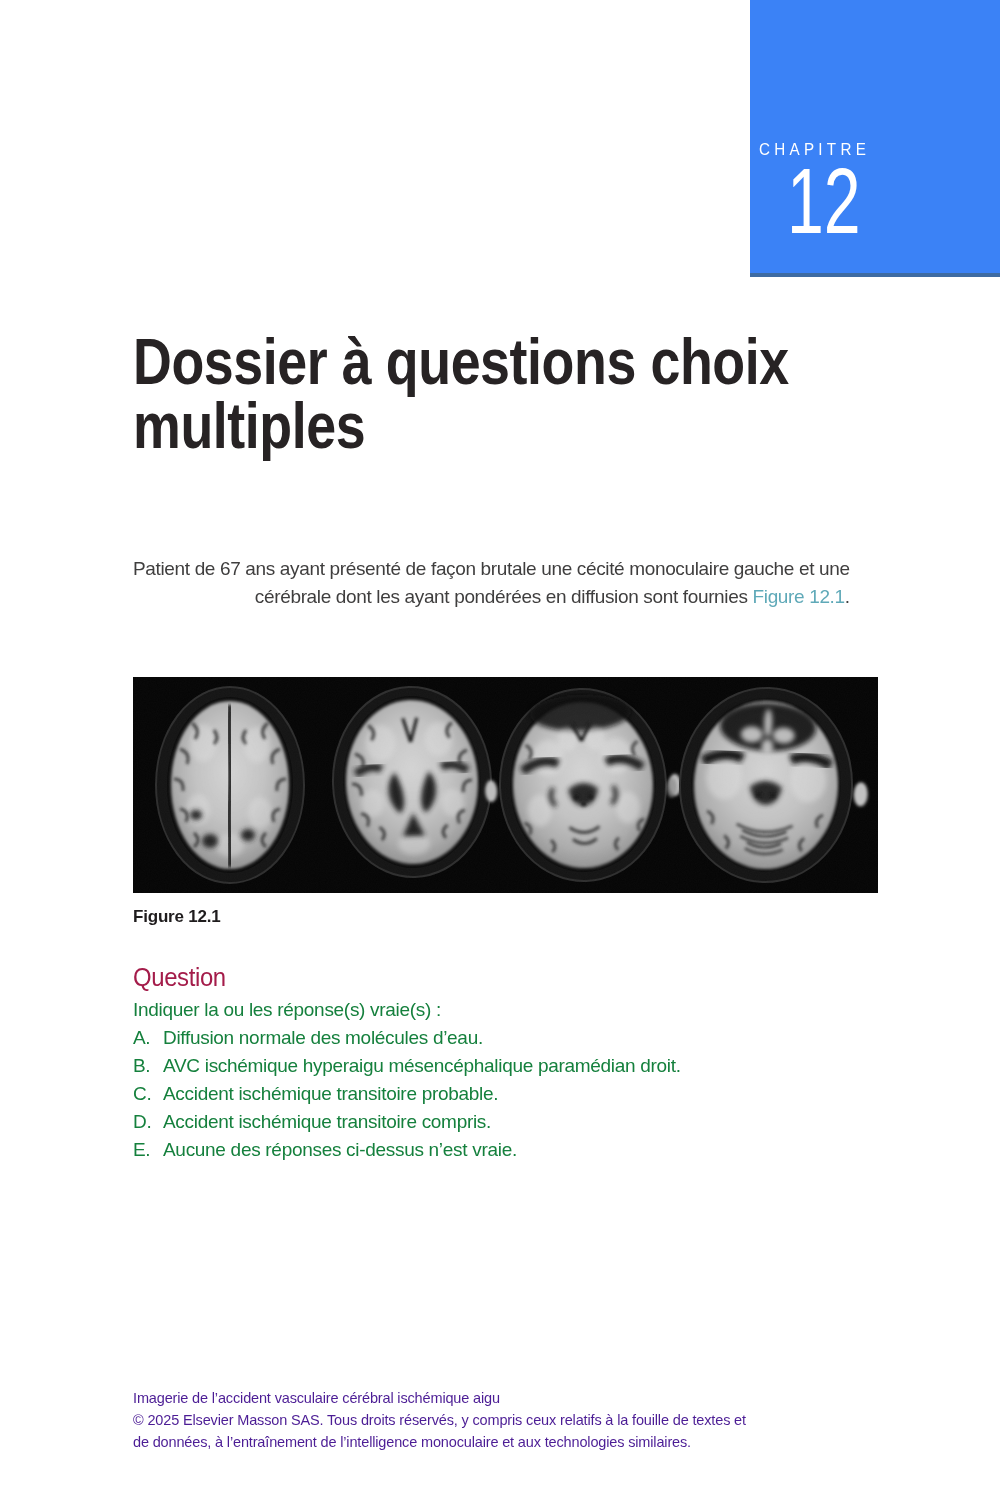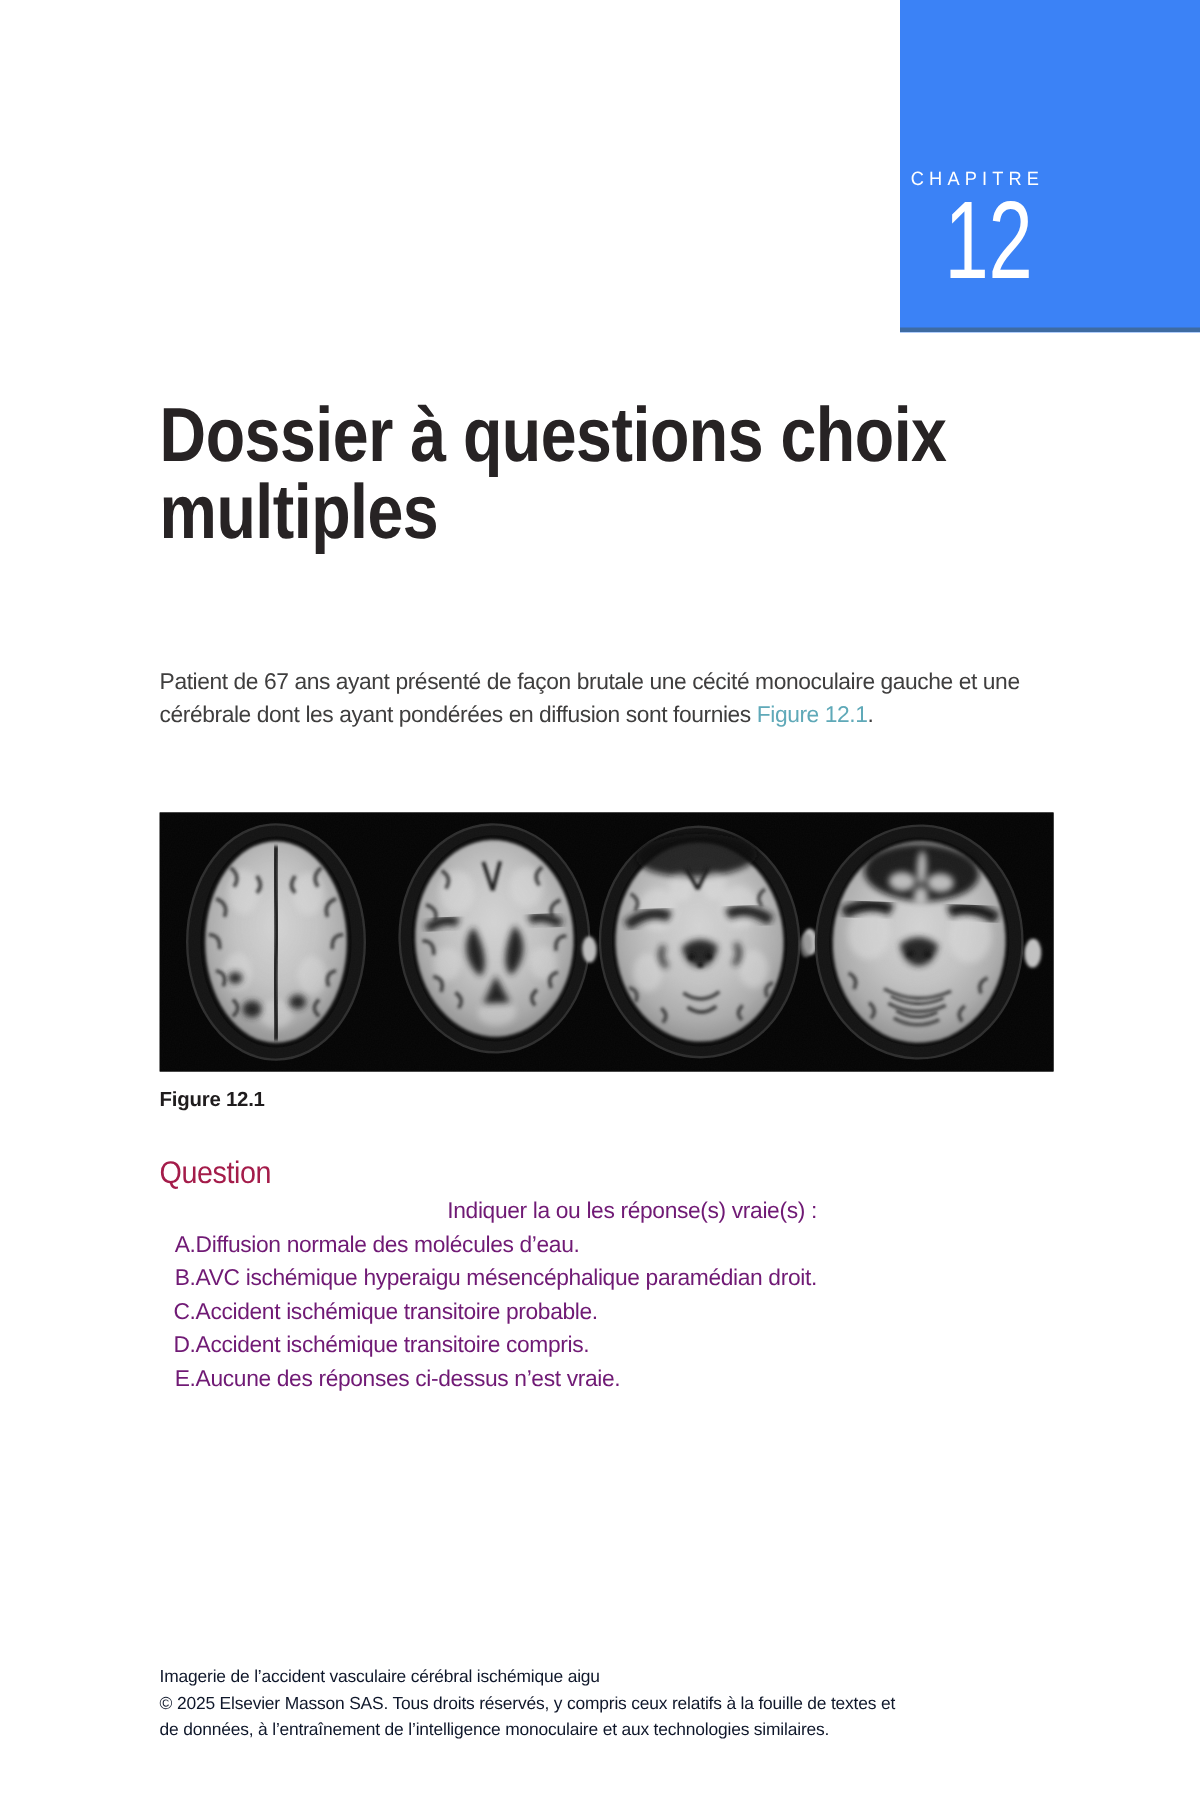--- a/index.html
+++ b/index.html
@@ -32,21 +32,21 @@
     position:absolute;left:133px;top:330px;margin:0;
     font-size:64px;line-height:64px;font-weight:700;color:#272324;
     letter-spacing:-0.5px;
     transform:scaleX(0.84);transform-origin:left top;
   }
   .title .tl{display:block;white-space:nowrap;}
 
   
   .para{
     position:absolute;left:133px;top:555px;
-    font-size:19px;line-height:28px;letter-spacing:-0.35px;color:#3f3e3e;
+    font-size:19px;line-height:28px;letter-spacing:-0.35px;color:#3f3e3e;text-align:right;
   }
   .pline{white-space:nowrap;}
   .figlink{color:#5fa9b8;text-decoration:none;cursor:pointer;}
 
   
   .figure{
     position:absolute;left:133px;top:677px;width:745px;height:216px;
     background:#050505;
   }
   .figure svg{display:block;}
@@ -58,31 +58,31 @@
 
   
   .question{
     position:absolute;left:133px;top:962px;margin:0;
     font-size:26px;line-height:30px;font-weight:500;color:#a41c4a;
     letter-spacing:-0.4px;
     transform:scaleX(0.92);transform-origin:left top;
   }
   .qa{
     position:absolute;left:133px;top:996px;
-    font-size:19px;line-height:28px;letter-spacing:-0.3px;color:#701a75;text-align:right;
+    font-size:19px;line-height:28px;letter-spacing:-0.3px;color:#15803d;
   }
   .item{display:flex;}
   .ltr{flex:0 0 30px;width:30px;}
   .txt{white-space:nowrap;}
   .prompt{white-space:nowrap;}
 
   
   .footer{
     position:absolute;left:133px;top:1388px;
-    font-size:14.5px;line-height:21.8px;letter-spacing:-0.15px;color:#0f172a;
+    font-size:14.5px;line-height:21.8px;letter-spacing:-0.15px;color:#4c1d95;
   }
   .fline{white-space:nowrap;}
 </style>
 </head>
 <body>
 
 <div class="page">
 
   <div class="banner">
     <div class="chapitre">CHAPITRE</div>

